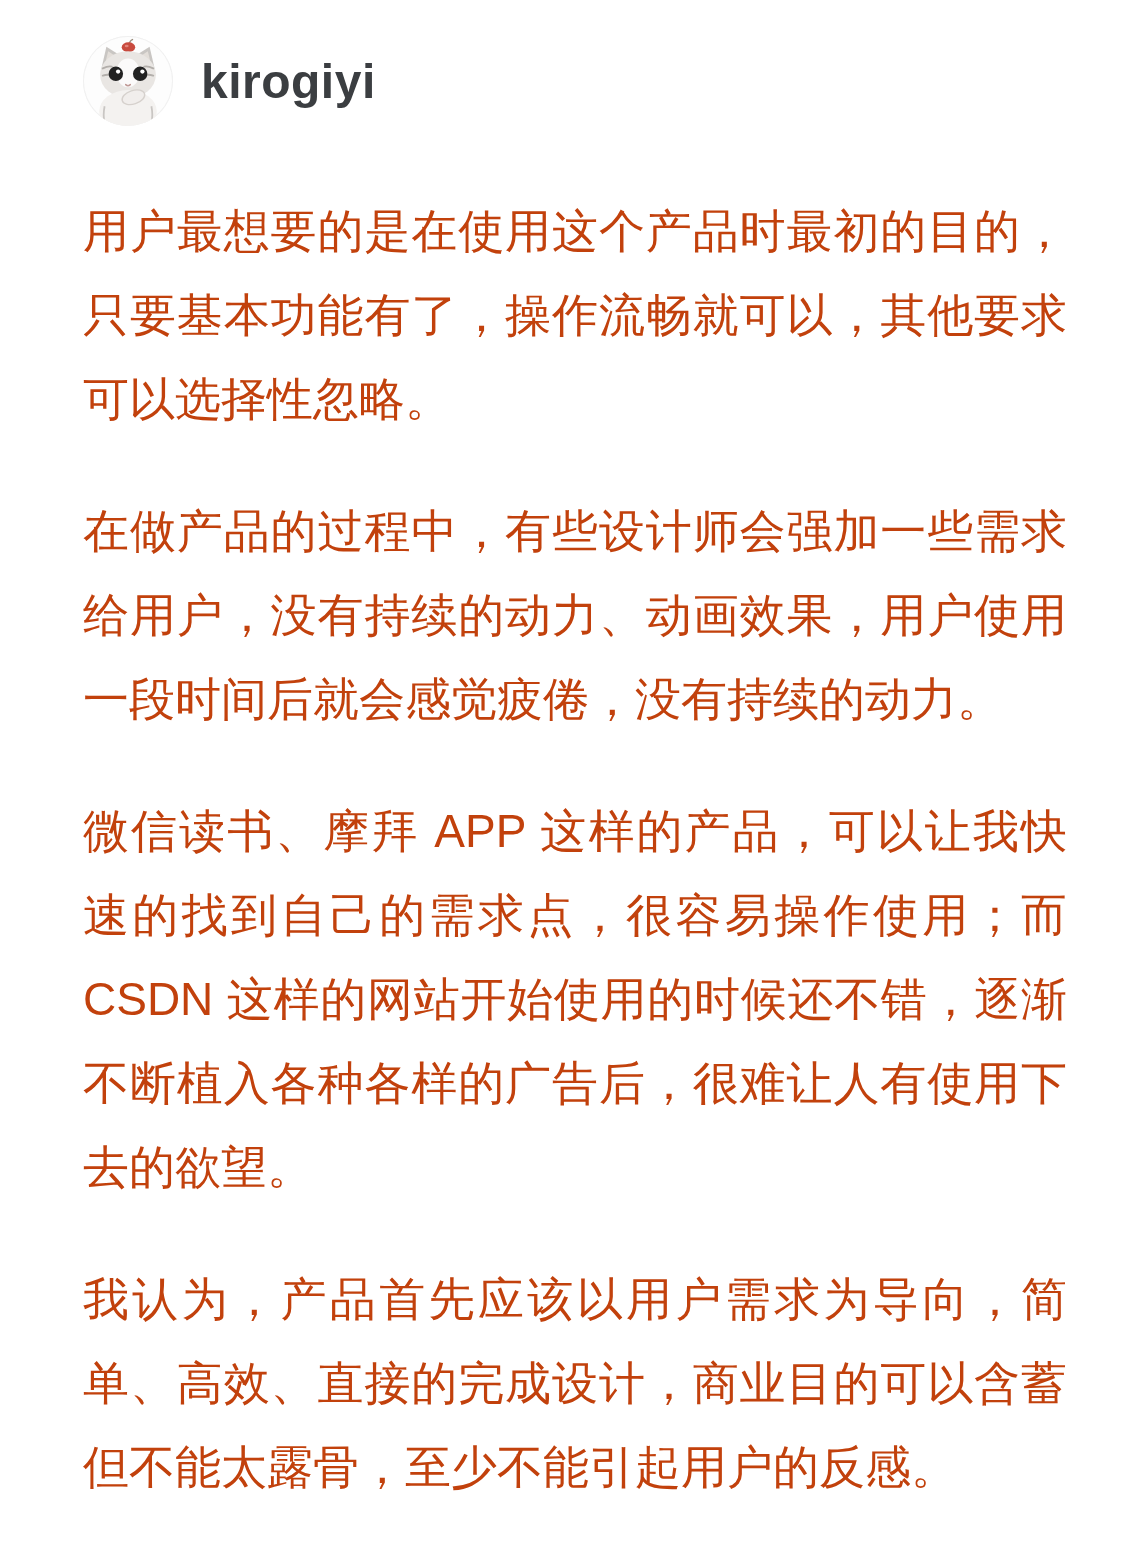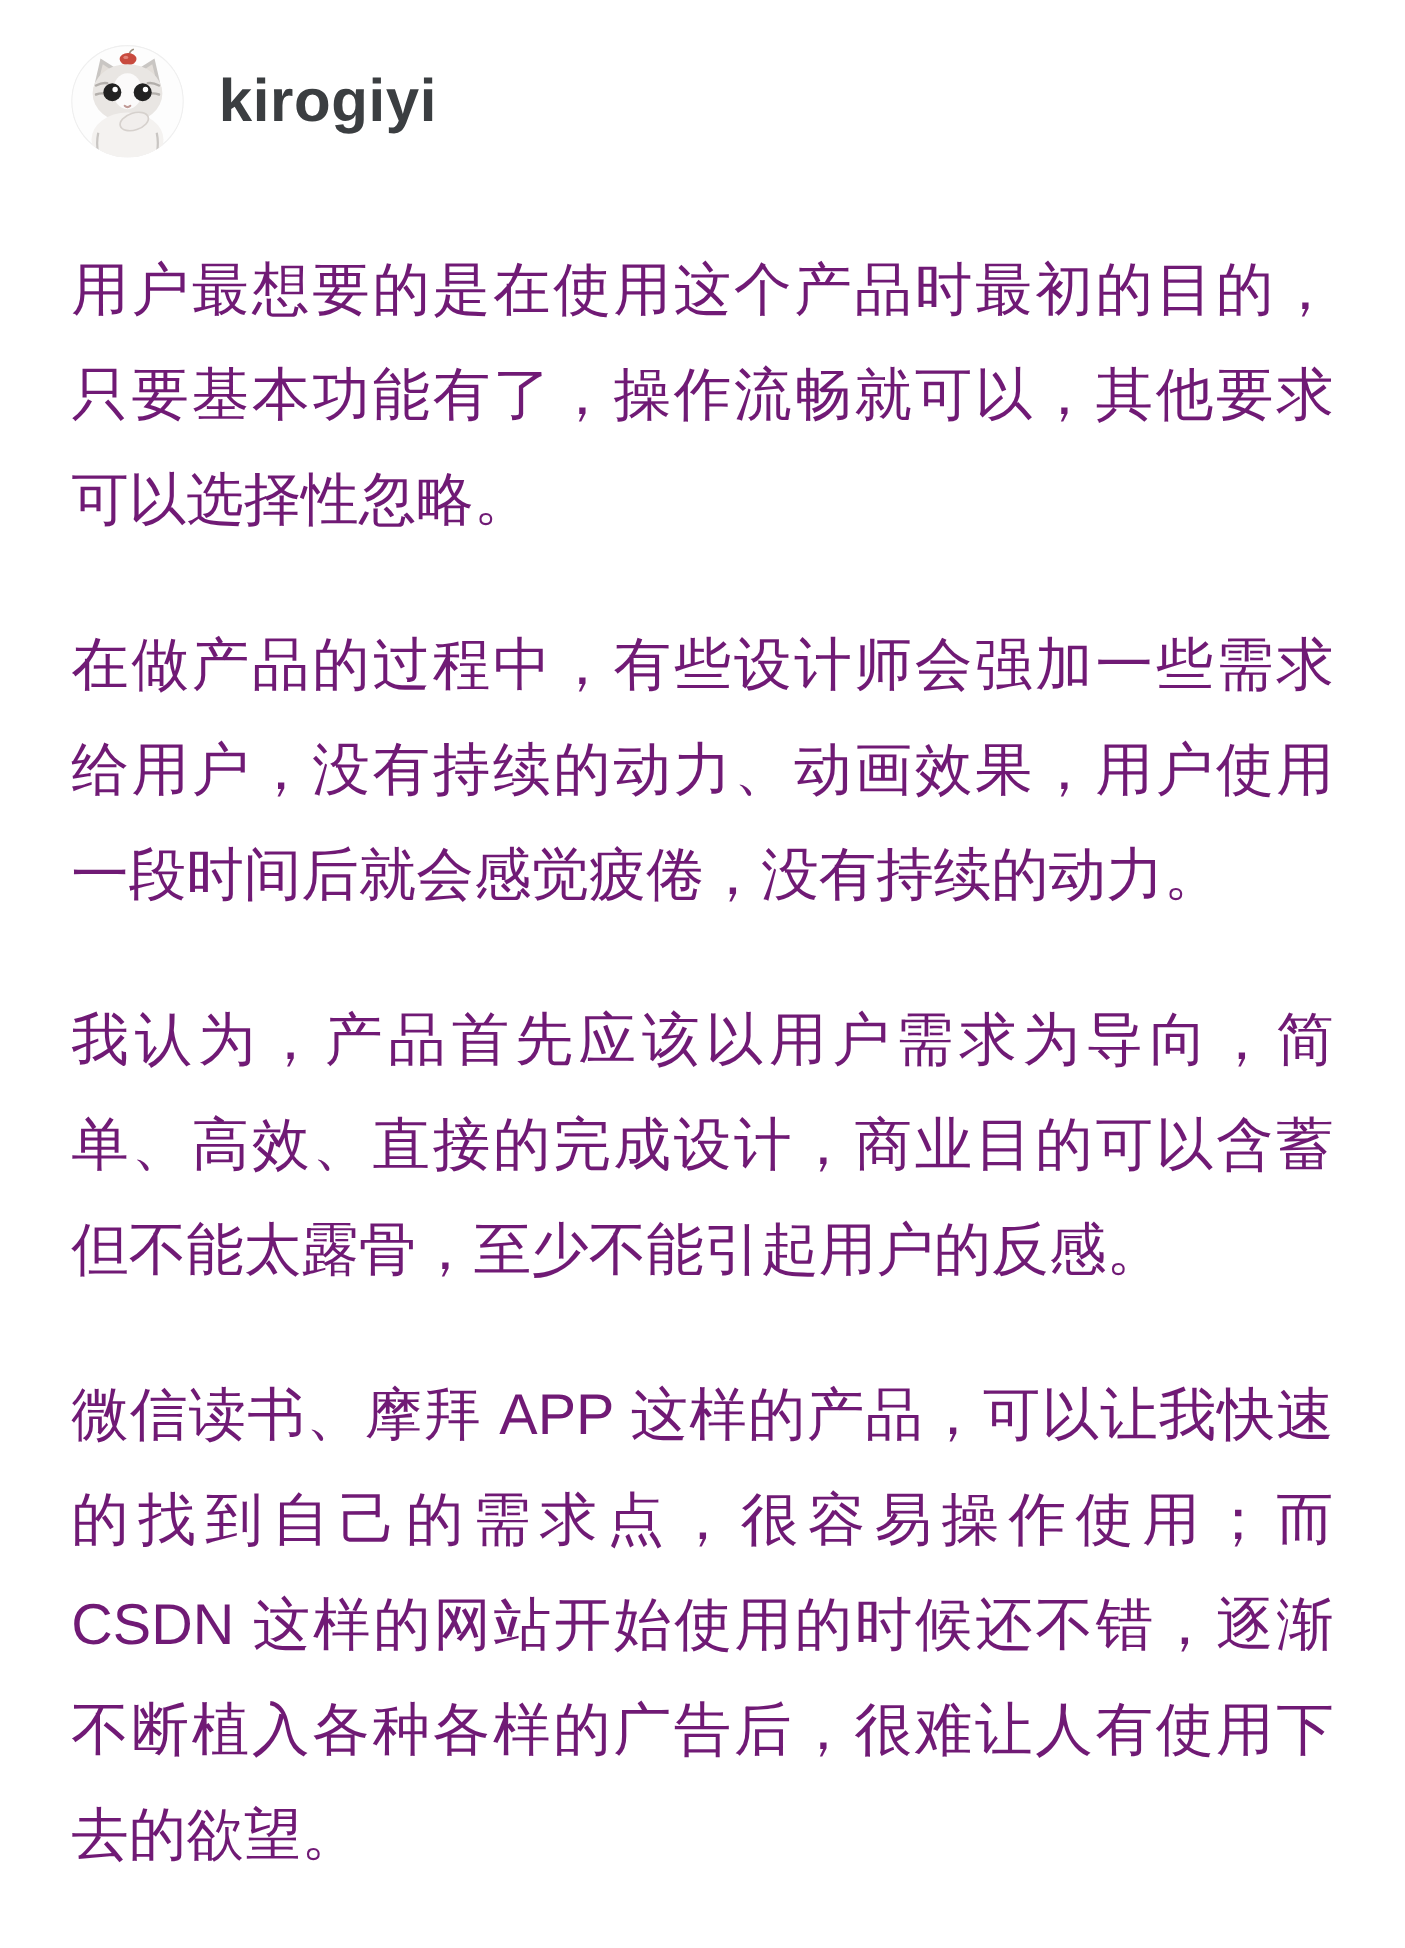--- a/index.html
+++ b/index.html
@@ -8,21 +8,21 @@
     background: #ffffff;
   }
   .page {
     position: relative;
     width: 1124px;
     height: 1558px;
     background: #ffffff;
     overflow: hidden;
     font-family: "Liberation Sans", "DejaVu Sans", sans-serif;
     box-sizing: border-box;
-    padding: 36px 57px 0 57px;
+    padding: 36px 57px 0 83px;
   }
   .post-header {
     display: flex;
     align-items: center;
   }
   .avatar {
     width: 90px;
     height: 90px;
     border-radius: 50%;
     overflow: hidden;
@@ -40,21 +40,21 @@
     letter-spacing: 0.5px;
     cursor: pointer;
   }
   .post-body {
     margin-top: 63px;
   }
   .post-body p {
     margin: 0 0 48px 0;
     font-size: 46px;
     line-height: 84px;
-    color: #701a75;
+    color: #c2410c;
     text-align: justify;
     text-justify: inter-ideograph;
     word-break: normal;
     overflow-wrap: break-word;
   }
 </style>
 </head>
 <body>
 
 <div class="page">
@@ -98,17 +98,17 @@
           <ellipse cx="56" cy="68" rx="13" ry="7.5" fill="#f1eeec" stroke="#d6d1cd" stroke-width="1.5" transform="rotate(-18 56 68)"></ellipse>
         </svg>
       </span>
     </div>
     <div class="username">kirogiyi</div>
   </div>
 
   <div class="post-body">
     <p>用户最想要的是在使用这个产品时最初的目的，只要基本功能有了，操作流畅就可以，其他要求可以选择性忽略。</p>
     <p>在做产品的过程中，有些设计师会强加一些需求给用户，没有持续的动力、动画效果，用户使用一段时间后就会感觉疲倦，没有持续的动力。</p>
+    <p>微信读书、摩拜 APP 这样的产品，可以让我快速的找到自己的需求点，很容易操作使用；而 CSDN 这样的网站开始使用的时候还不错，逐渐不断植入各种各样的广告后，很难让人有使用下去的欲望。</p>
     <p>我认为，产品首先应该以用户需求为导向，简单、高效、直接的完成设计，商业目的可以含蓄但不能太露骨，至少不能引起用户的反感。</p>
-    <p>微信读书、摩拜 APP 这样的产品，可以让我快速的找到自己的需求点，很容易操作使用；而 CSDN 这样的网站开始使用的时候还不错，逐渐不断植入各种各样的广告后，很难让人有使用下去的欲望。</p>
   </div>
 
 </div>
 
 </body></html>

